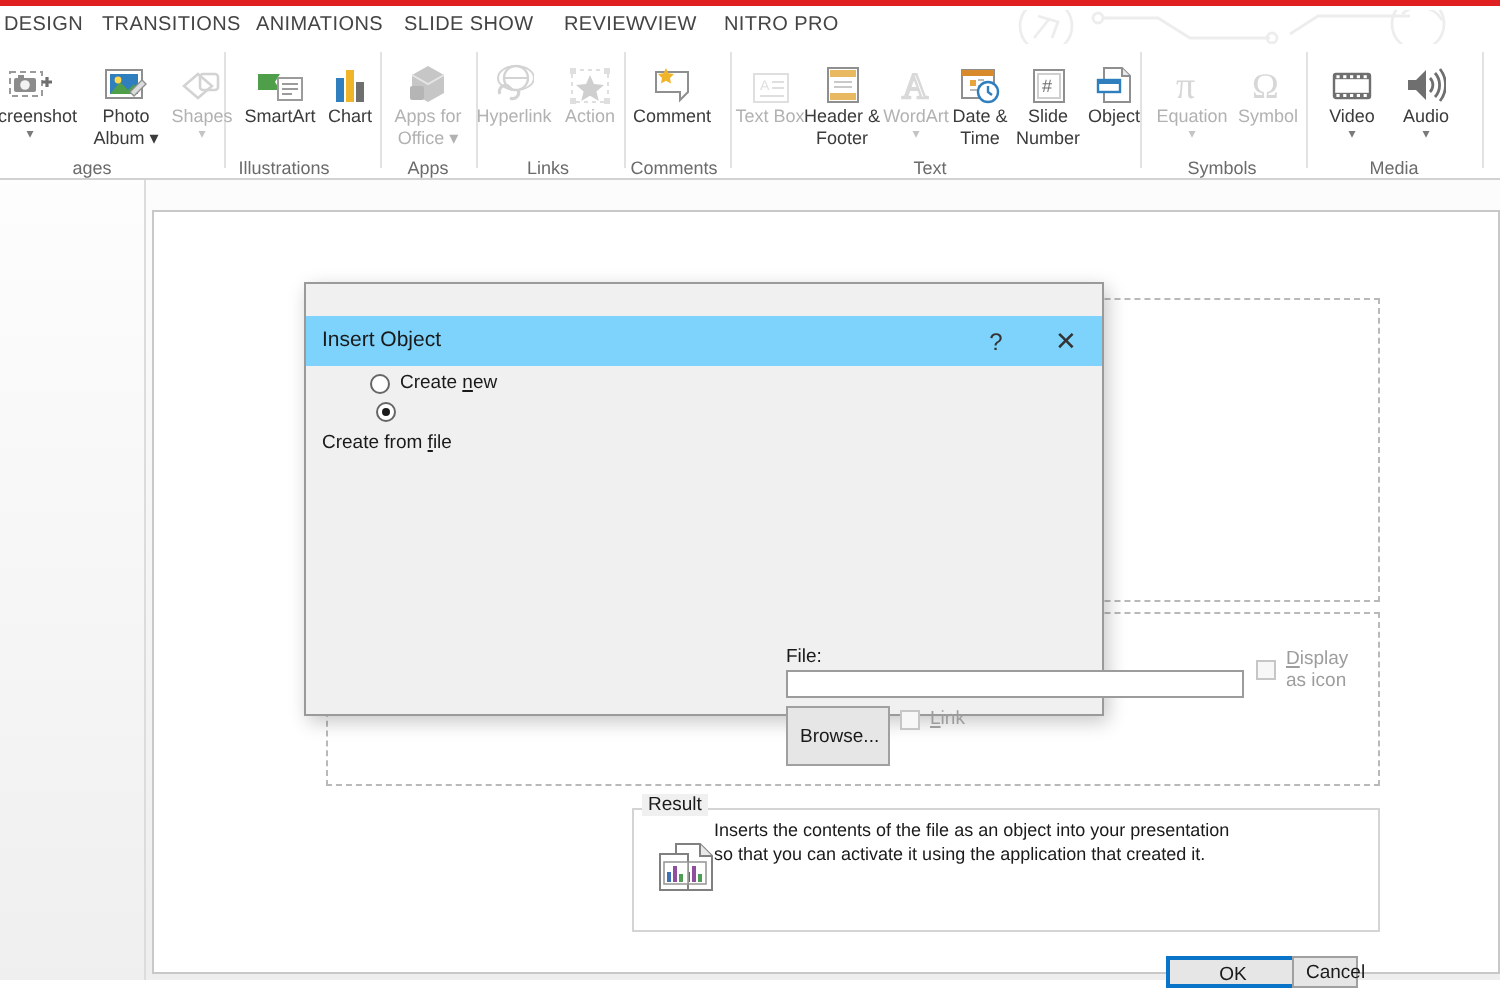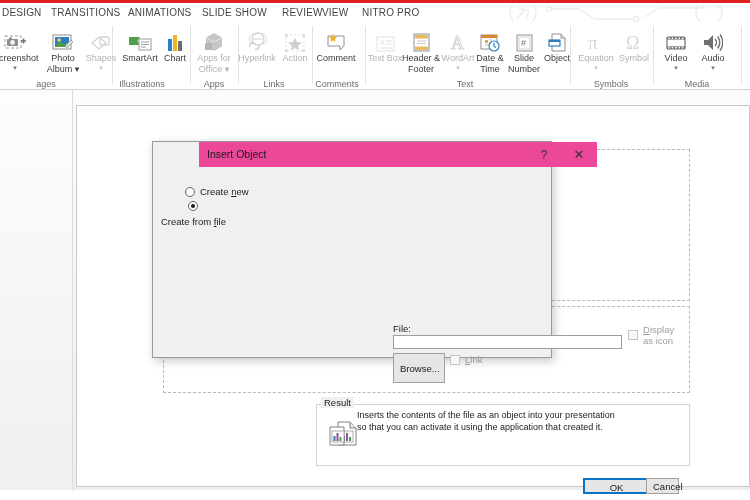--- a/index.html
+++ b/index.html
@@ -92,23 +92,22 @@
 
   
   .dialog {
     position: absolute; left: 152px; top: 141px;
     width: 400px; height: 217px;
     background: #f0f0f0;
     border: 1px solid #9a9a9a;
     box-shadow: 2px 3px 9px rgba(0,0,0,.22);
   }
   .dlg-title {
-    position: absolute; left: 0; top: 0; width: 100%; height: 25px;
-    background: #ec4899;
-    margin-left: 46px;
+    position: absolute; left: 0; top: 16px; width: 100%; height: 25px;
+    background: #7dd3fc;
   }
   .dlg-title .t {
     position: absolute; left: 8px; top: 6px;
     font-size: 10.5px; color: #1a1a1a;
   }
   .dlg-help {
     position: absolute; right: 44px; top: 4px; width: 18px; height: 18px;
     font-size: 12px; color: #333; text-align: center; line-height: 18px; cursor: default;
   }
   .dlg-close {

